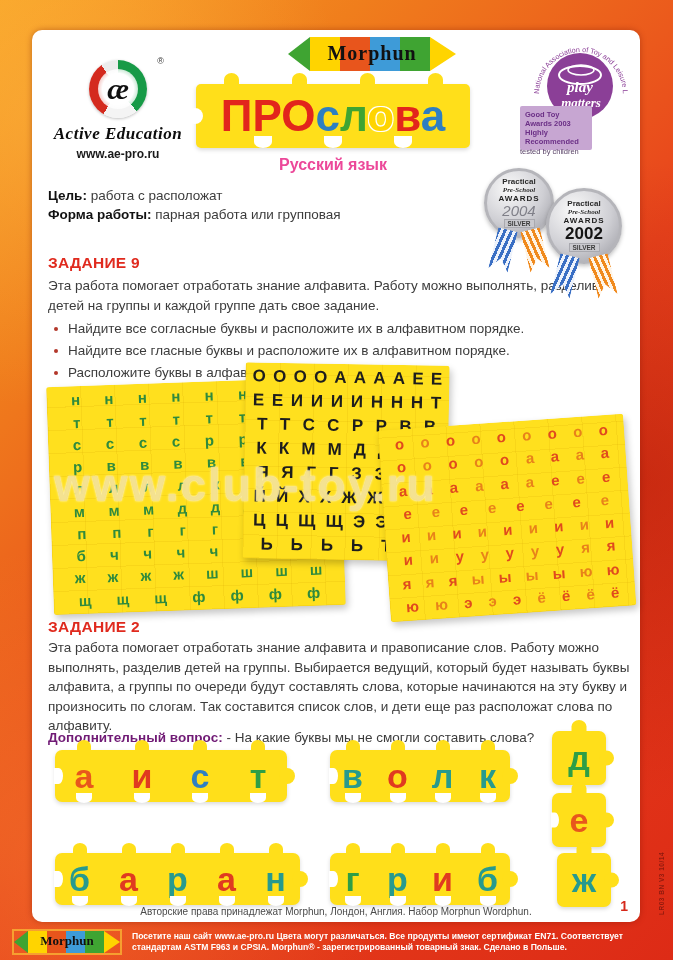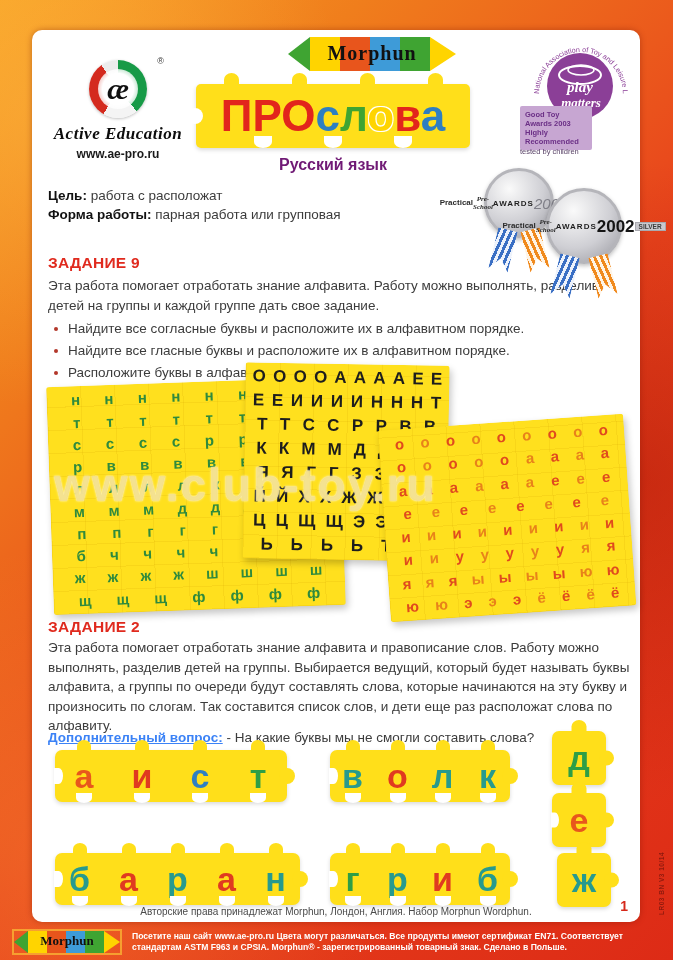--- a/index.html
+++ b/index.html
@@ -62,34 +62,34 @@
   }
   .banner .bump, .strip .bump, .tile .bump{
     position:absolute;width:15px;height:13px;border-radius:50% 50% 0 0;background:#FFDF1A;top:-11px;
   }
   .banner .notch, .strip-notch{
     position:absolute;width:18px;height:12px;border-radius:0 0 50% 50%;background:#fff;bottom:0;
   }
   .banner .lnotch{position:absolute;left:-9px;top:50%;transform:translateY(-50%);width:16px;height:16px;border-radius:50%;background:#fff;}
   .banner-word span{font-weight:bold;font-size:44px;line-height:1;}
   .banner-word .outlined{text-shadow:-1px -1px 0 #fff,1px -1px 0 #fff,-1px 1px 0 #fff,1px 1px 0 #fff;}
-  .subtitle{left:164px;top:126px;width:274px;text-align:center;font-weight:bold;font-size:16px;color:#701a75;}
+  .subtitle{left:164px;top:126px;width:274px;text-align:center;font-weight:bold;font-size:16px;color:#ec4899;}
 
   
   .pm-svg{left:492px;top:-2px;width:112px;height:112px;}
   .goodtoy{
     left:488px;top:76px;width:62px;background:#C7A6D2;padding:4px 5px;border-radius:2px;
     font-weight:bold;font-size:7.5px;line-height:9px;color:#6B2F86;
   }
   .tested{left:488px;top:117px;font-weight:normal;font-size:7.5px;color:#5a4468;}
   .medal{
     border-radius:50%;
     background:radial-gradient(circle at 35% 28%,#fafafa,#cfcfd4 55%,#97979e);
     border:3px solid #b5b5ba;box-shadow:0 2px 4px rgba(0,0,0,.25);
-    display:flex;flex-direction:row;align-items:center;justify-content:center;text-align:center;
+    display:flex;flex-direction:column;align-items:center;justify-content:center;text-align:center;
     z-index:3;
   }
   .m2004{left:452px;top:138px;width:64px;height:64px;}
   .m2005{left:514px;top:158px;width:70px;height:70px;}
   .medal .m-l1{font-weight:bold;font-size:8px;color:#2b2b2b;line-height:8px;}
   .medal .m-l2{font-weight:bold;font-size:7px;color:#2b2b2b;font-family:"Liberation Serif",serif;font-style:italic;line-height:8px;}
   .medal .m-l3{font-weight:bold;font-size:8px;letter-spacing:1px;color:#1f1f1f;line-height:9px;}
   .m2004 .m-year{font-family:Liberation Sans, sans-serif;font-style:italic;font-size:15px;color:#808089;line-height:15px;}
   .m2005 .m-year{font-weight:bold;font-size:17px;color:#141414;line-height:17px;}
   .medal .m-silver{margin-top:1px;background:#c9c9ce;border:1px solid #a9a9af;font-weight:bold;font-size:6.5px;padding:0 3px;color:#3c3c3c;}
@@ -105,21 +105,21 @@
   .h-red{font-weight:bold;font-size:15.5px;color:#E02A1E;letter-spacing:.3px;}
   .h1{left:16px;top:224px;}
   .h2{left:16px;top:588px;}
   .para{font-size:13.5px;color:#3c3c3c;line-height:19.5px;margin:0;}
   .p1{left:16px;top:246px;width:578px;}
   .p2{left:16px;top:608px;width:582px;}
   .bullets{left:20px;top:288px;width:578px;list-style:none;margin:0;padding:0;}
   .bullets li{position:relative;padding-left:16px;font-size:13.5px;color:#3c3c3c;line-height:22px;}
   .bullets li .dot{position:absolute;left:2px;top:9px;width:4px;height:4px;border-radius:50%;background:#B3372A;}
   .question{left:16px;top:700px;width:540px;font-size:13.5px;color:#3c3c3c;margin:0;}
-  .question b{color:#3b82f6;text-decoration:underline;}
+  .question b{color:#701a75;}
 
   
   .board{
     background:#FFE01E;box-shadow:2px 4px 7px rgba(0,0,0,.22);
     display:flex;flex-direction:column;justify-content:space-evenly;
     background-image:
       repeating-linear-gradient(90deg,rgba(216,166,0,.18) 0 1px,transparent 1px 34px),
       repeating-linear-gradient(0deg,rgba(216,166,0,.18) 0 1px,transparent 1px 23px);
     border-radius:3px;
   }

